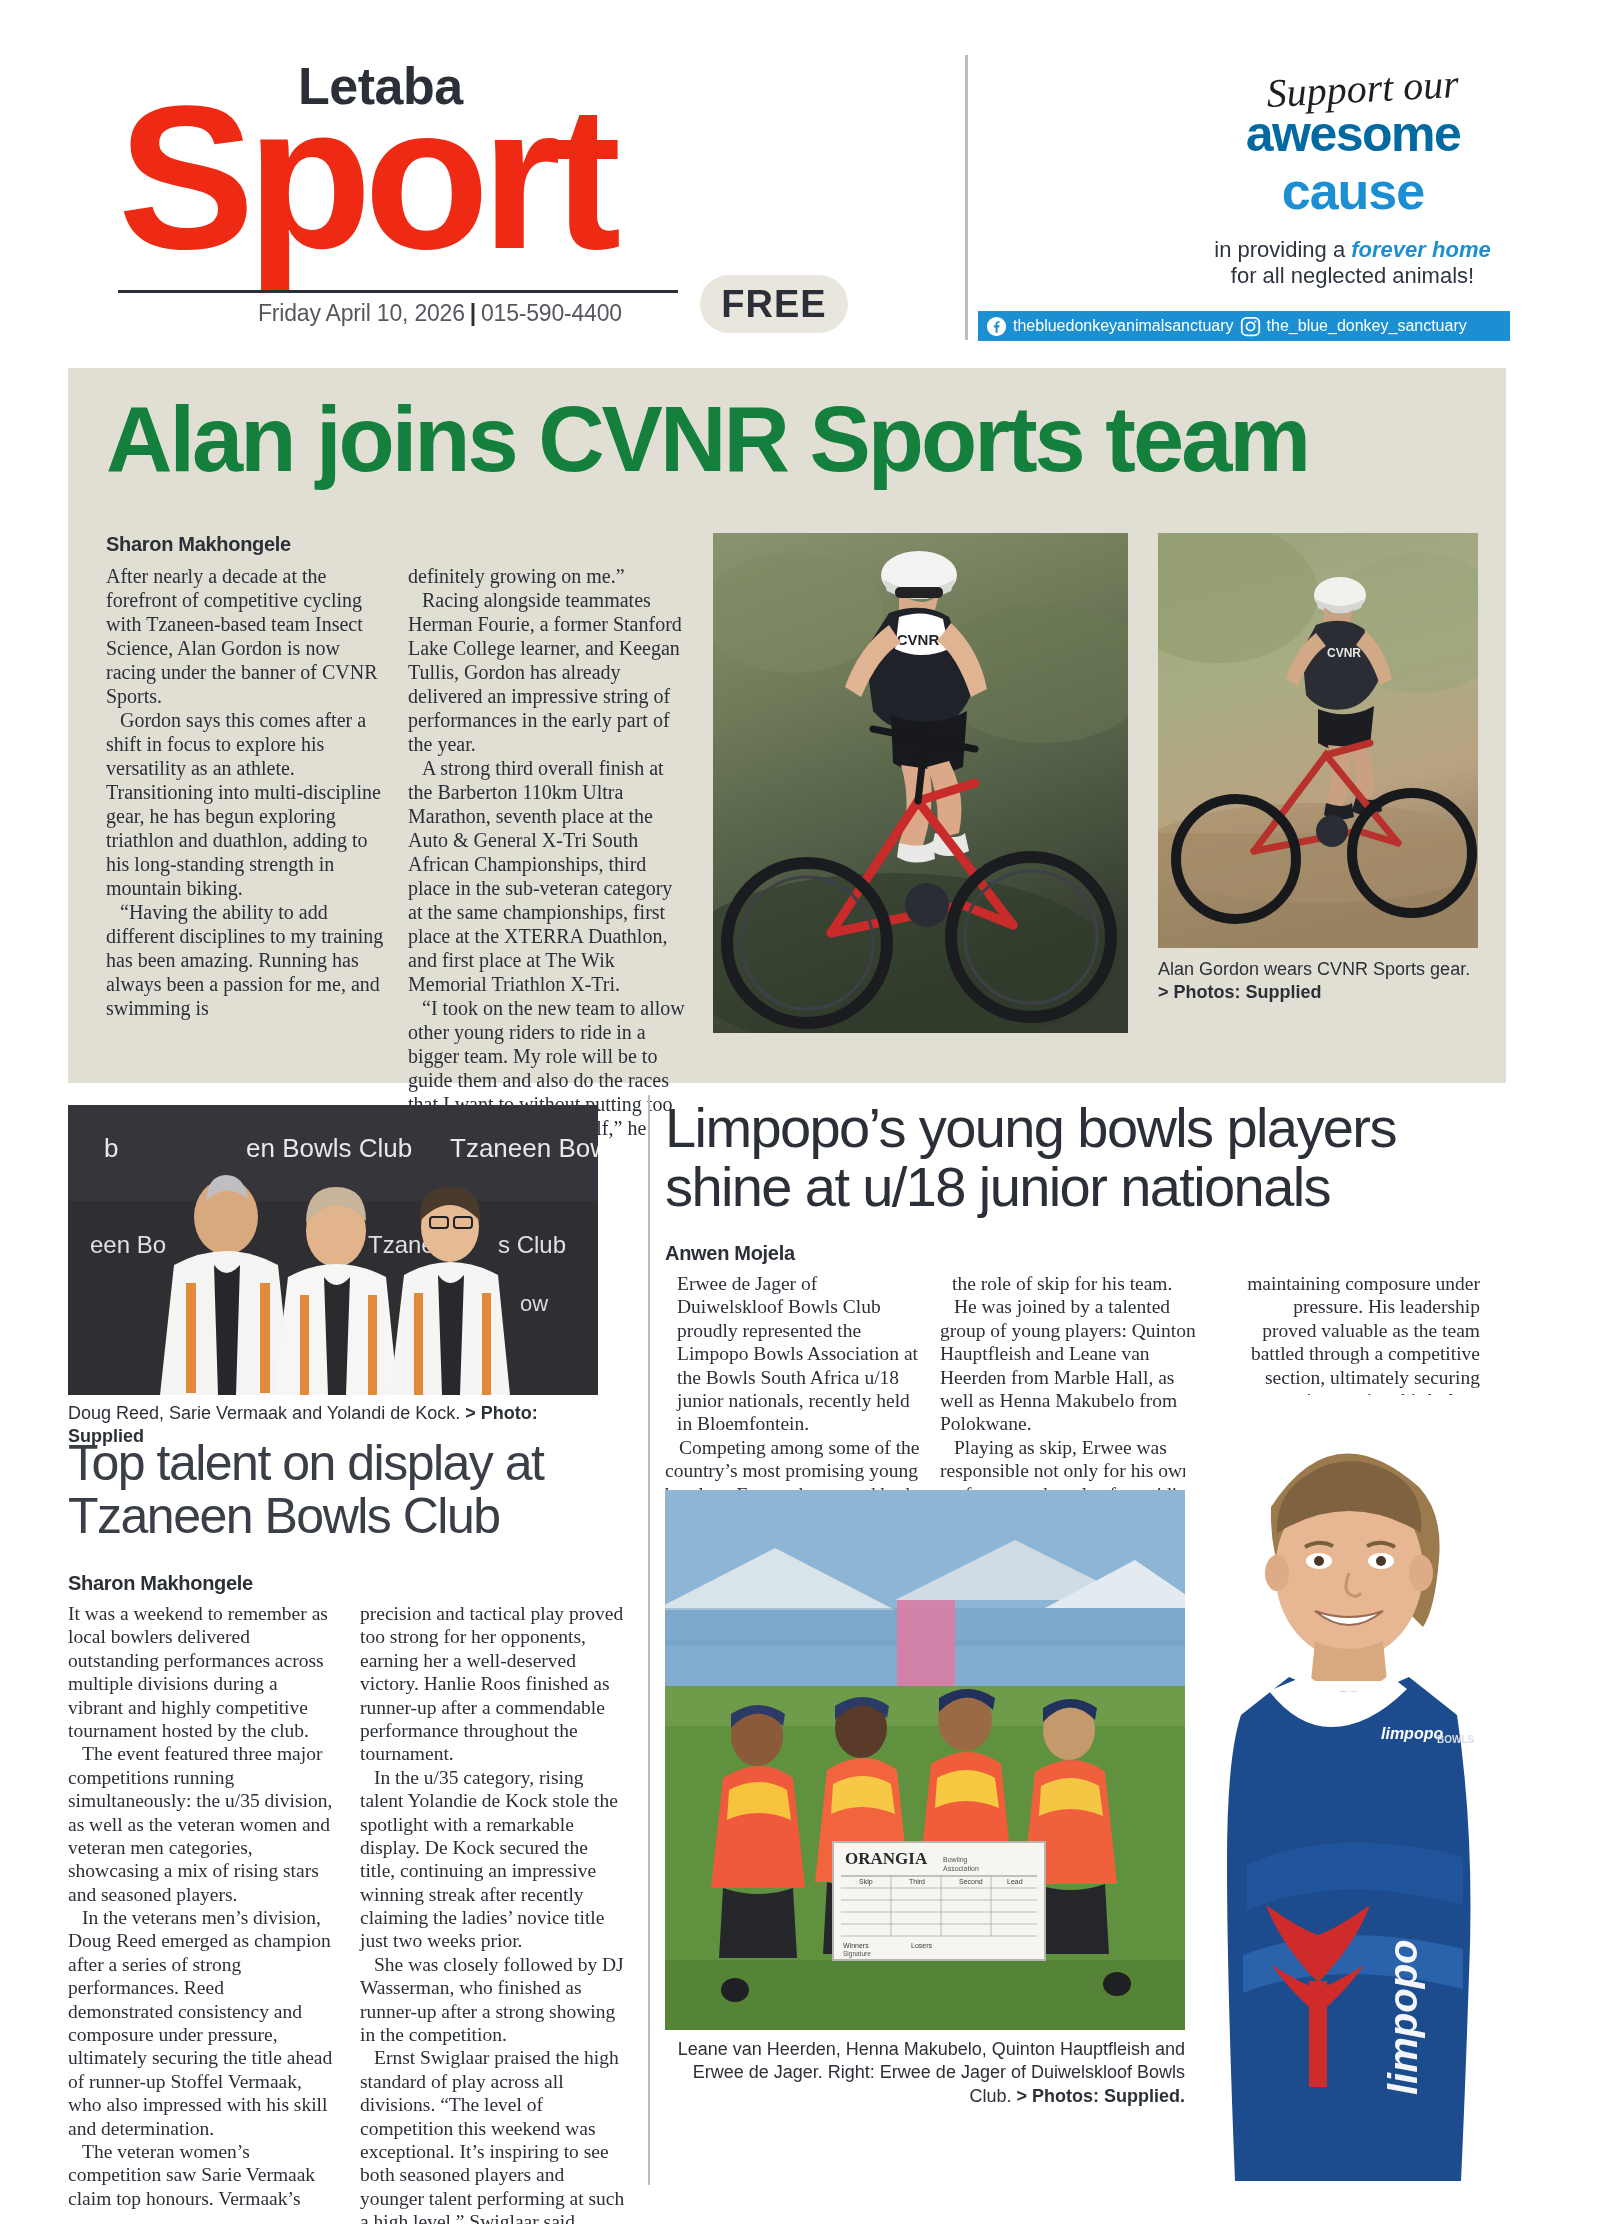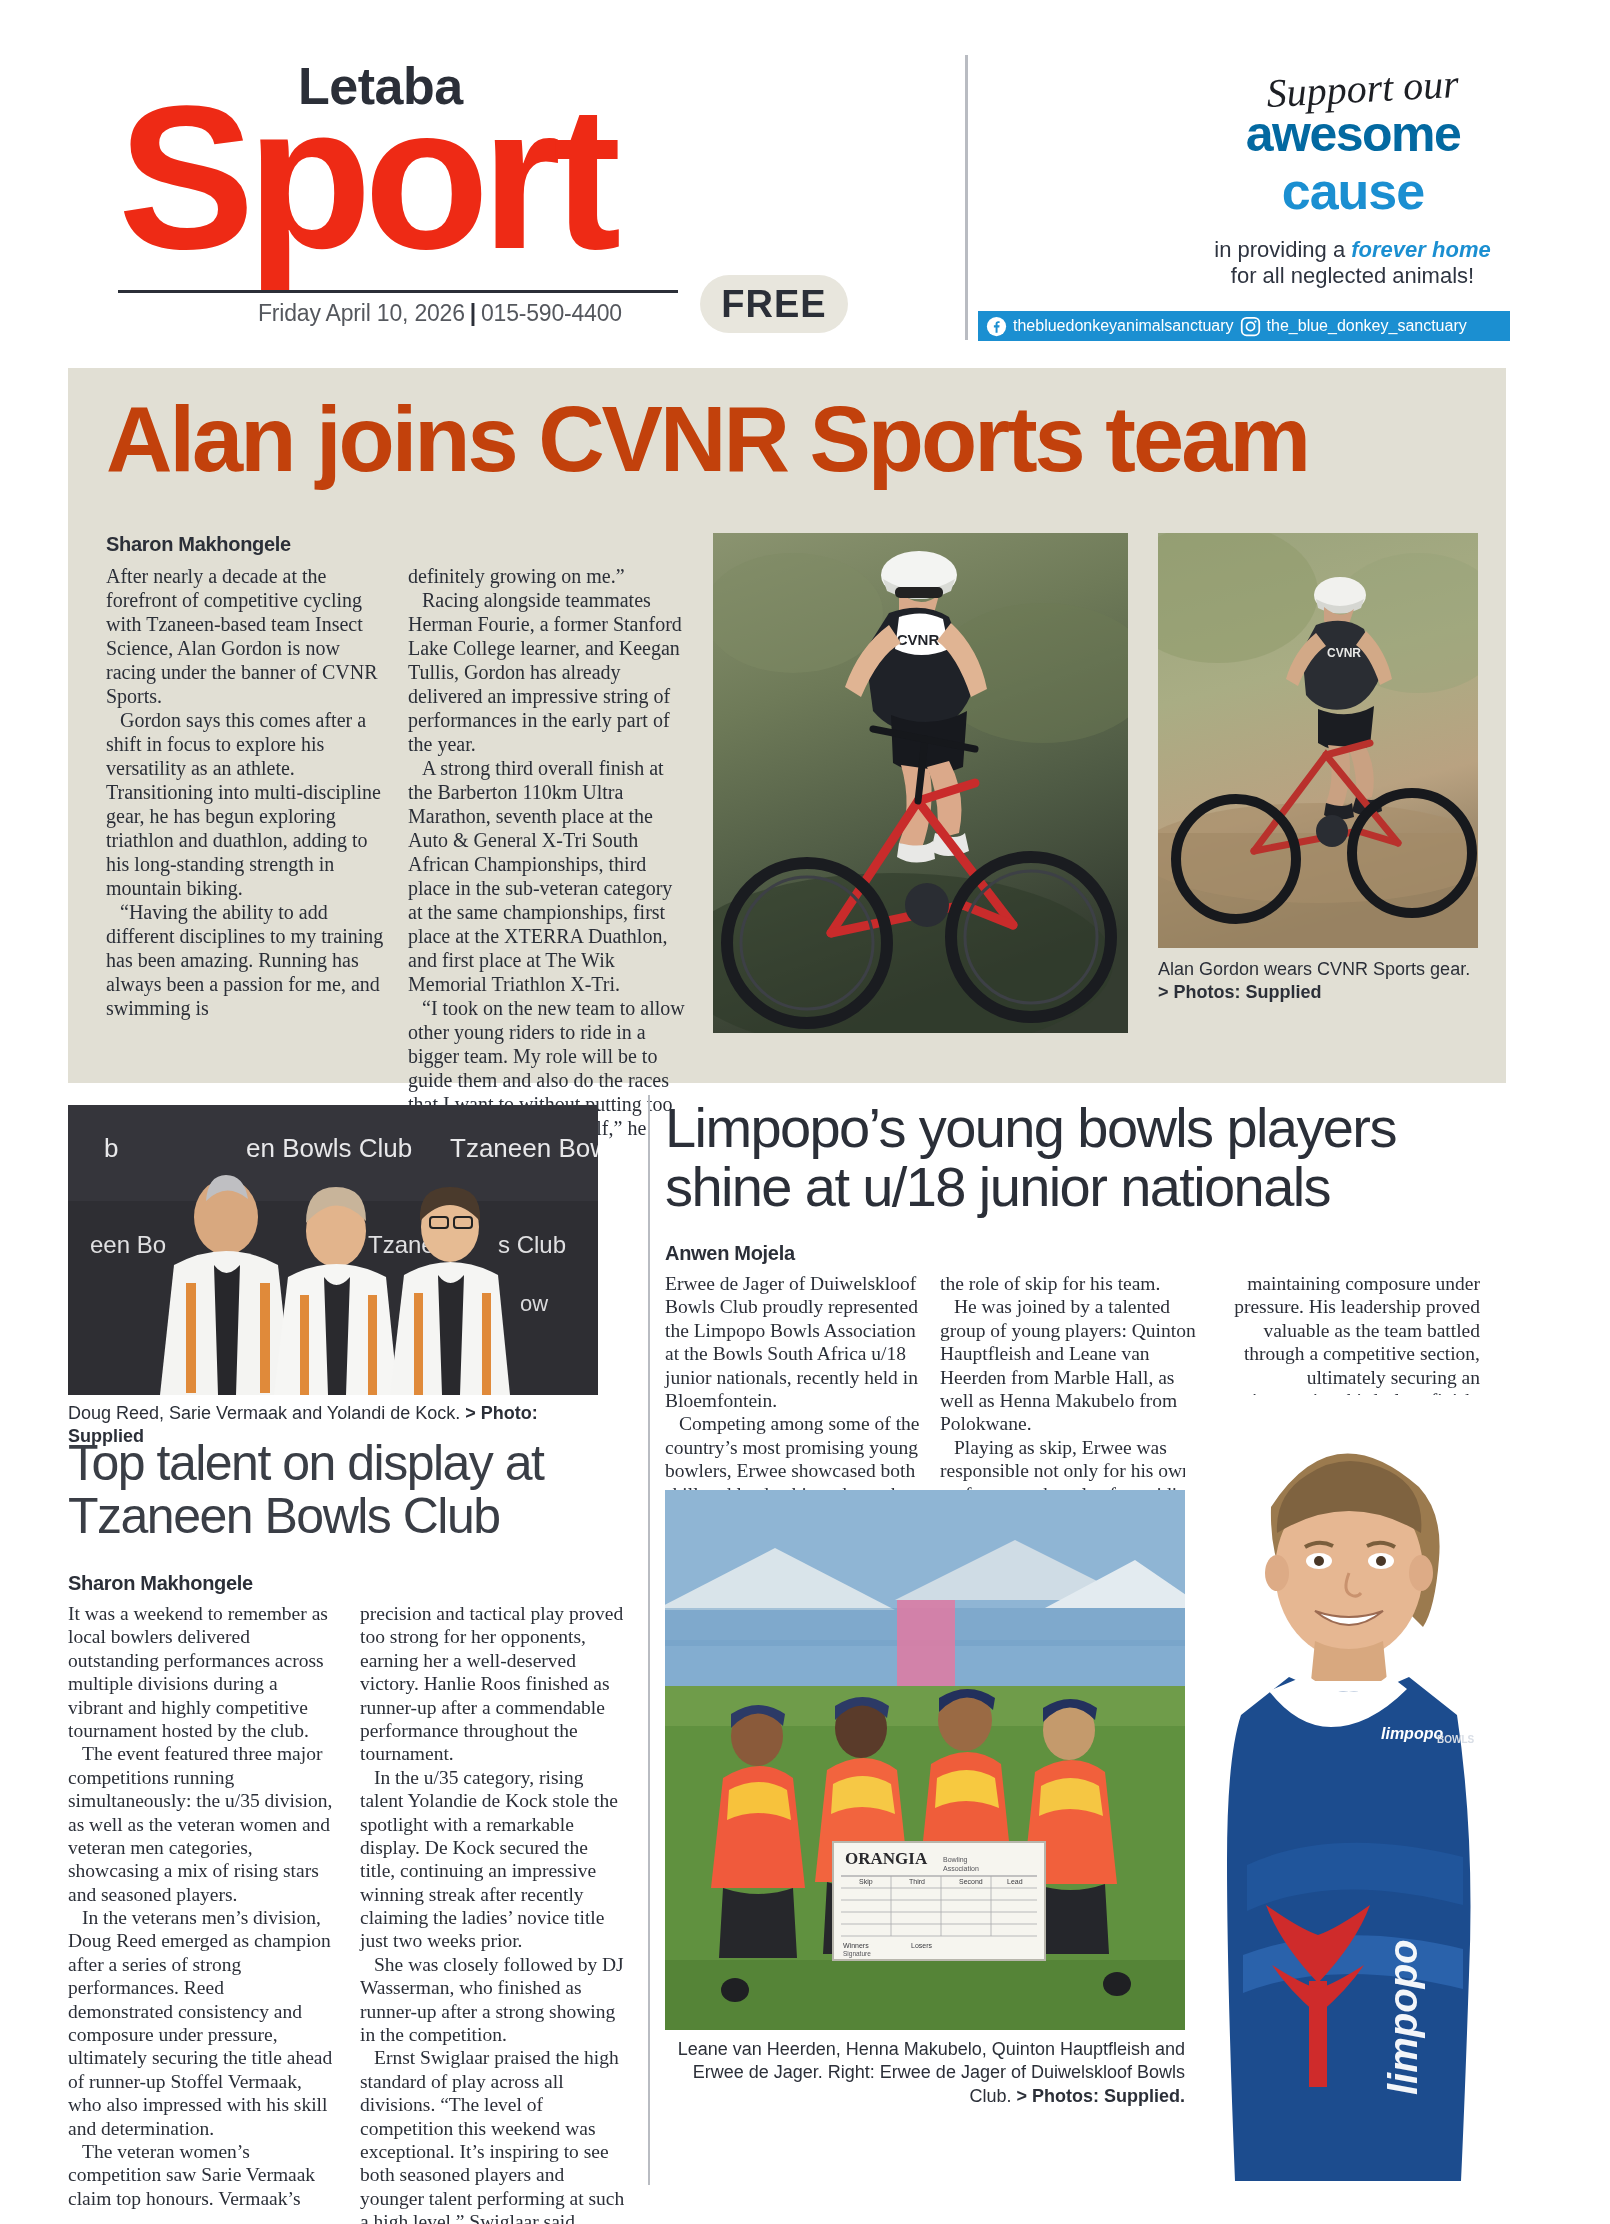--- a/index.html
+++ b/index.html
@@ -98,21 +98,21 @@
     width: 21px; height: 21px; flex: 0 0 21px;
   }
 
   
   .lead-panel {
     position: absolute; left: 68px; top: 368px; width: 1438px; height: 715px;
     background: #e1dfd4;
   }
   .lead-head {
     position: absolute; left: 38px; top: 28px; width: 1370px;
-    font-size: 92px; font-weight: 700; color: #c2410c;
+    font-size: 92px; font-weight: 700; color: #15803d;
     letter-spacing: -3px; line-height: 0.95; white-space: nowrap;
   }
   .lead-byline {
     position: absolute; left: 38px; top: 165px;
     font-size: 20px; font-weight: 700; color: #2b2f38; letter-spacing: -0.3px;
   }
   .lead-col {
     position: absolute; top: 196px; width: 278px;
     font-family: "Liberation Serif", serif; font-size: 20px; line-height: 1.20;
     color: #2b2f38; text-align: left;
@@ -179,21 +179,21 @@
   .bowls-byline {
     position: absolute; left: 665px; top: 1242px;
     font-size: 20px; font-weight: 700; color: #2b2f38; letter-spacing: -0.3px;
   }
   .bw-col {
     position: absolute; top: 1272px; width: 258px;
     font-family: "Liberation Serif", serif; font-size: 19.5px; line-height: 1.20;
     color: #2b2f38;
   }
   .bw-col p { text-indent: 14px; }
-  .bw-col p.first { text-indent: 0; }
+  .bw-col p.first { text-indent: 0; margin-left: 12px; }
   .bw-col1 { left: 665px; }
   .bw-col2 { left: 940px; }
   .bw-col3 { left: 1232px; width: 248px; text-align: right; }
 
   .bowls-photo2 {
     position: absolute; left: 665px; top: 1490px; width: 520px; height: 540px;
     background: linear-gradient(180deg,#7da7c9 0%,#8fb4d0 18%,#6e9a50 42%,#5f9142 70%,#5d8e41 100%);
     overflow: hidden;
   }
   .cap-bowls2 {

